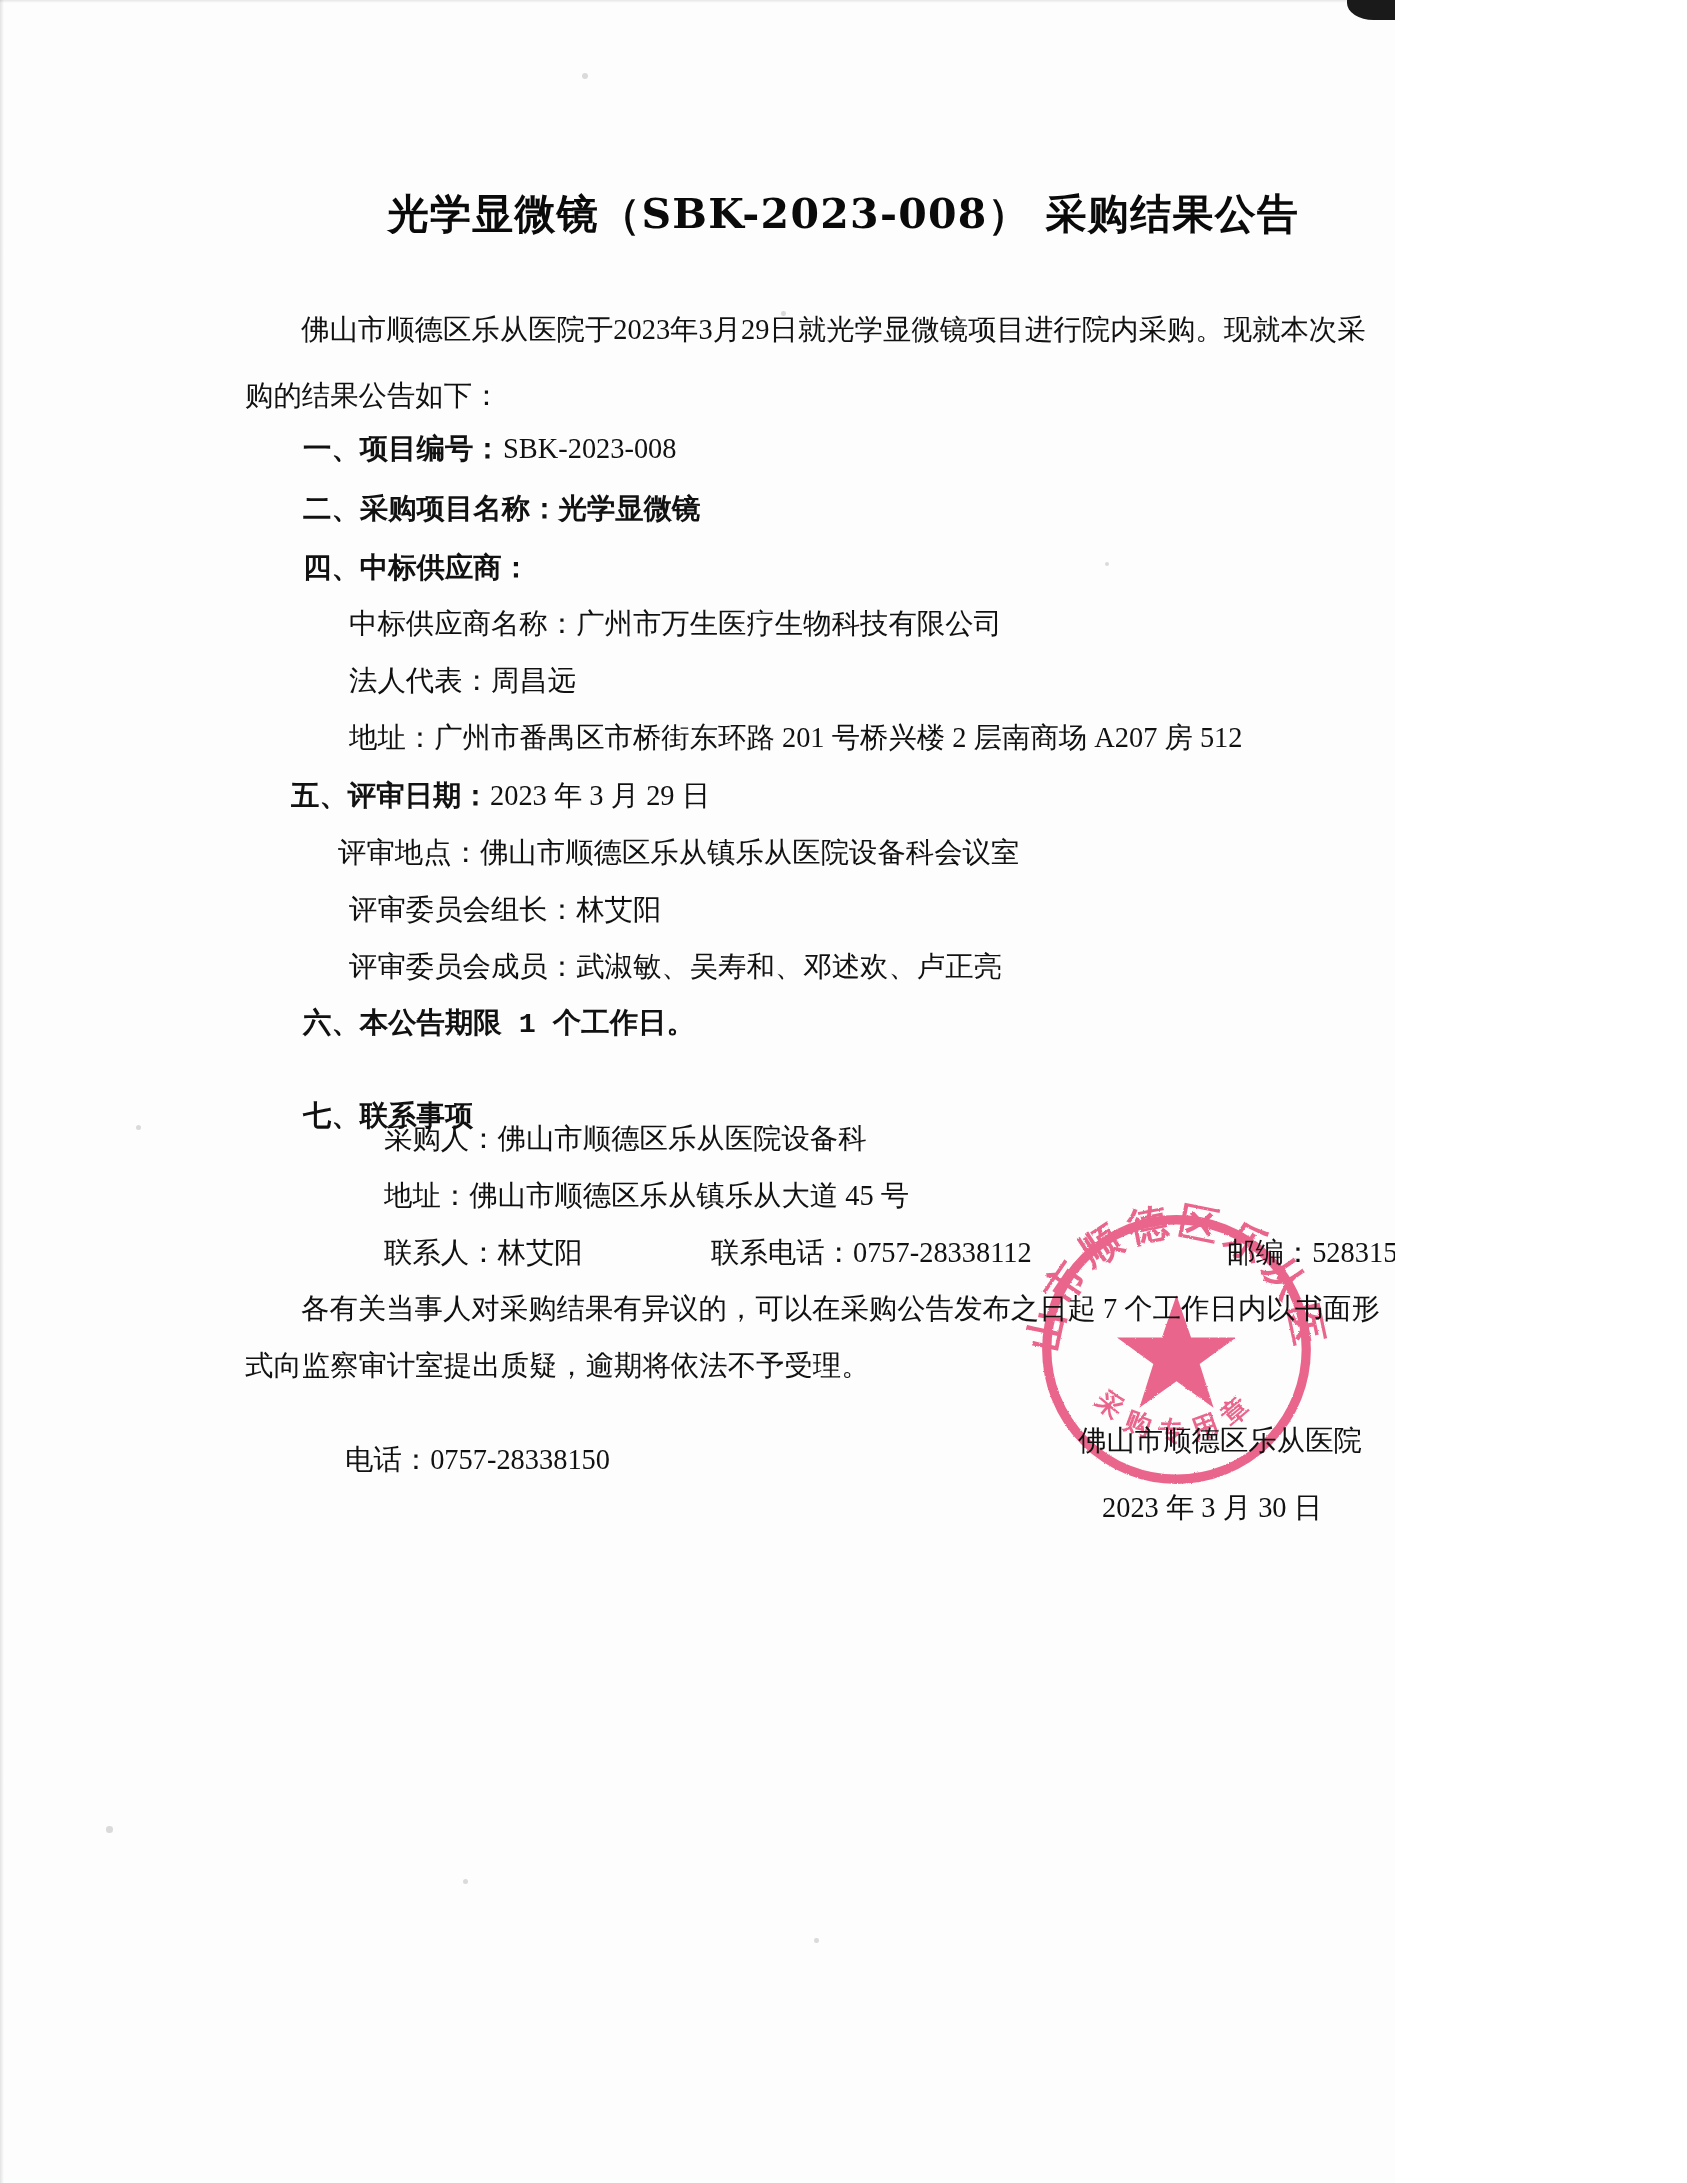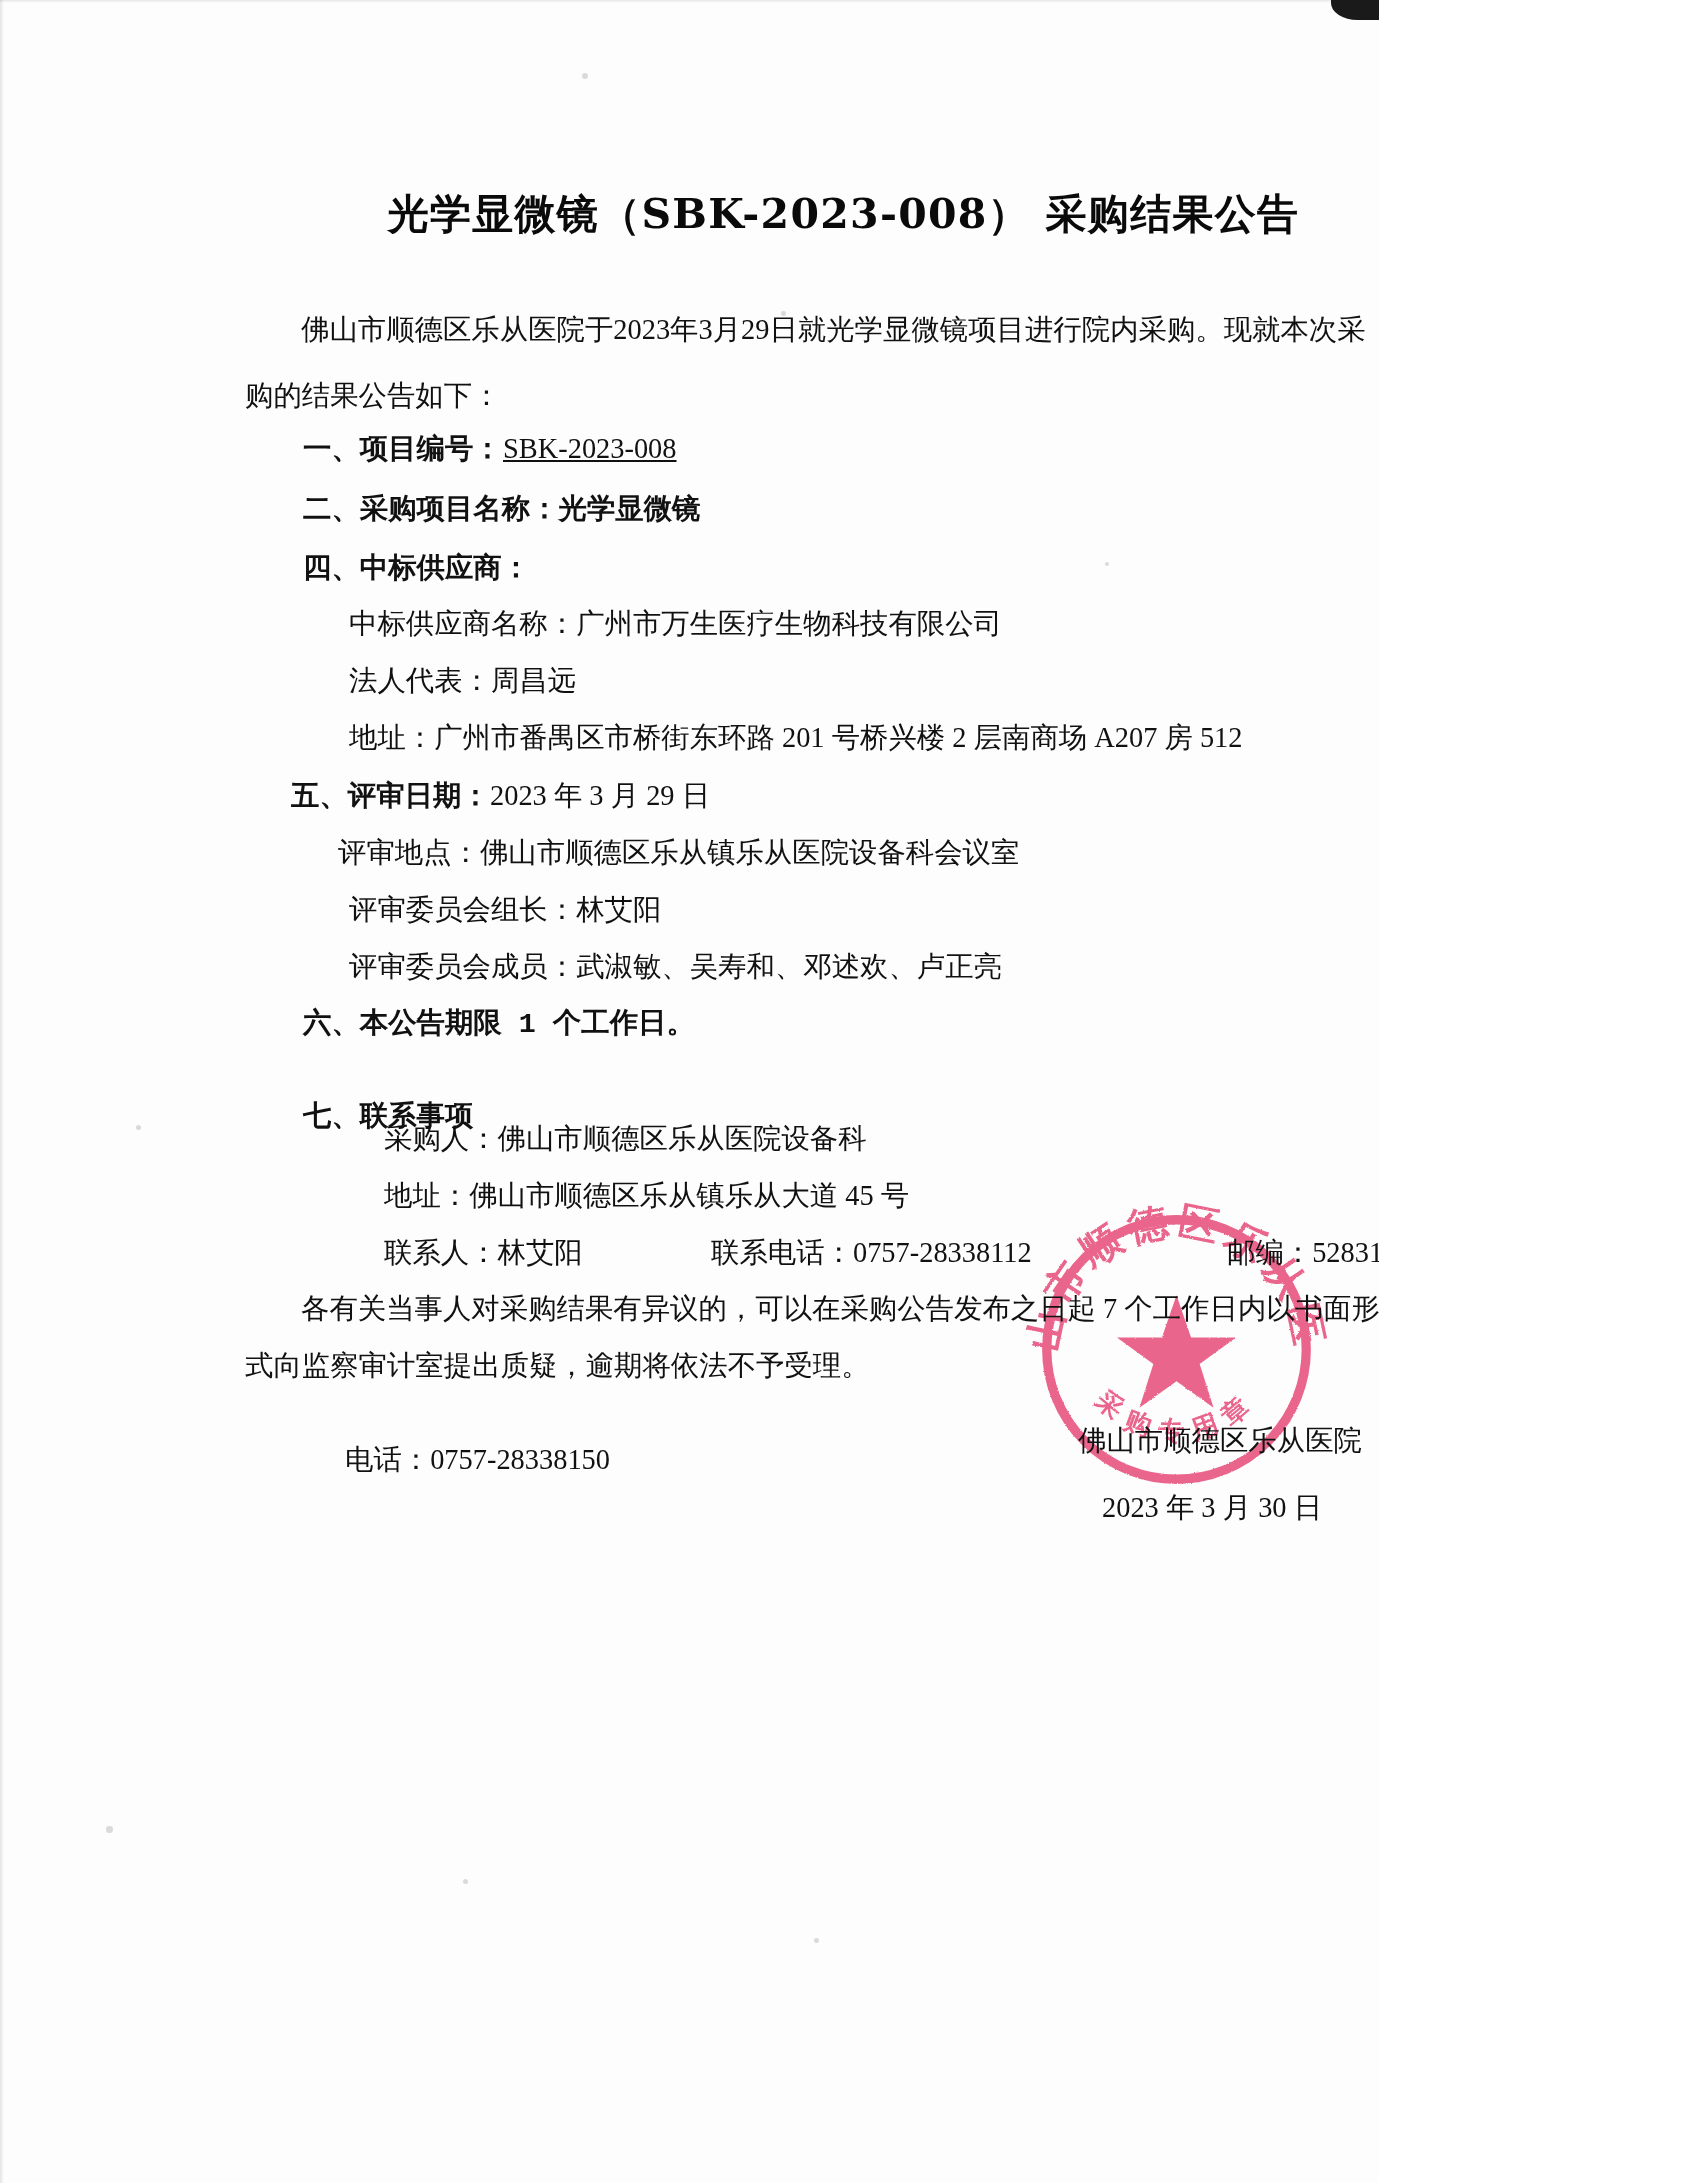--- a/index.html
+++ b/index.html
@@ -10,20 +10,21 @@
   body {
     font-family: "Liberation Serif", "DejaVu Serif", serif;
     color: #0d0d0d;
   }
   #page {
     position: relative;
     width: 1379px;
     height: 2183px;
     background: #fdfdfd;
     overflow: hidden;
+    padding-left: 16px;
   }
 
   
   .scan-corner {
     position: absolute;
     top: 0;
     right: 0;
     width: 48px;
     height: 20px;
     background: #1a1a1a;
@@ -124,21 +125,21 @@
   <div class="speck" style="left:814px;top:1938px;width:4.6px;height:4.6px;"></div>
 
   <div class="doc">
 
     <div class="title">光学显微镜（SBK-2023-008） 采购结果公告</div>
 
     <div class="para" style="left:301px;top:316px;">佛山市顺德区乐从医院于2023年3月29日就光学显微镜项目进行院内采购。现就本次采</div>
     <div class="para" style="left:245px;top:382px;">购的结果公告如下：</div>
 
     <div class="ln bold" style="left:303px;top:435px;">一、项目编号：</div>
-    <div class="ln" style="left:503px;top:435px;text-decoration:underline;">SBK-2023-008</div>
+    <div class="ln" style="left:503px;top:435px;">SBK-2023-008</div>
 
     <div class="ln bold" style="left:303px;top:495px;">二、采购项目名称：光学显微镜</div>
 
     <div class="ln bold" style="left:303px;top:554px;">四、中标供应商：</div>
     <div class="ln" style="left:349px;top:610px;">中标供应商名称：广州市万生医疗生物科技有限公司</div>
     <div class="ln" style="left:349px;top:667px;">法人代表：周昌远</div>
     <div class="ln" style="left:349px;top:724px;">地址：广州市番禺区市桥街东环路 201 号桥兴楼 2 层南商场 A207 房 512</div>
 
     <div class="ln bold" style="left:291px;top:782px;">五、评审日期：</div>
     <div class="ln" style="left:490px;top:782px;">2023 年 3 月 29 日</div>

